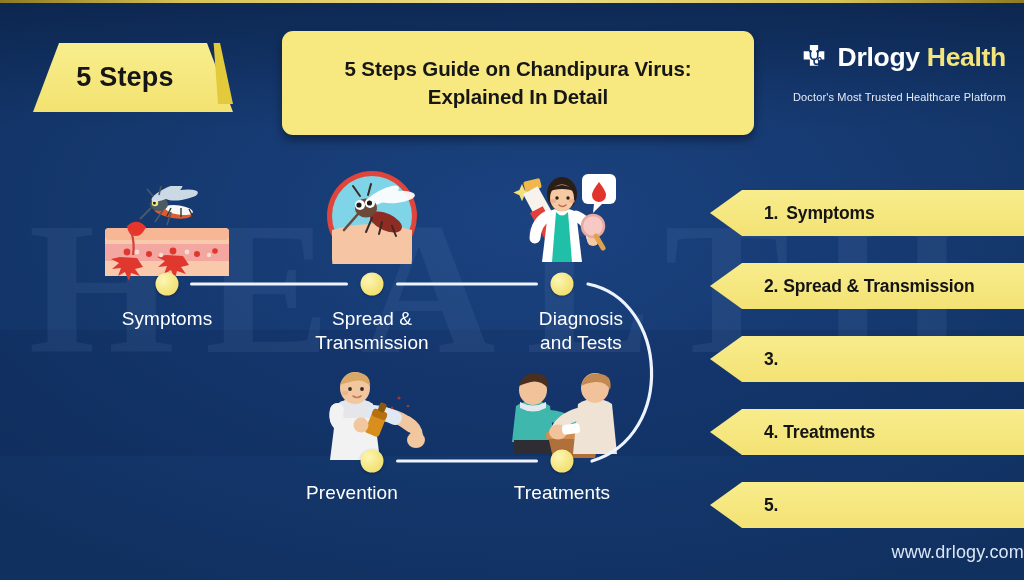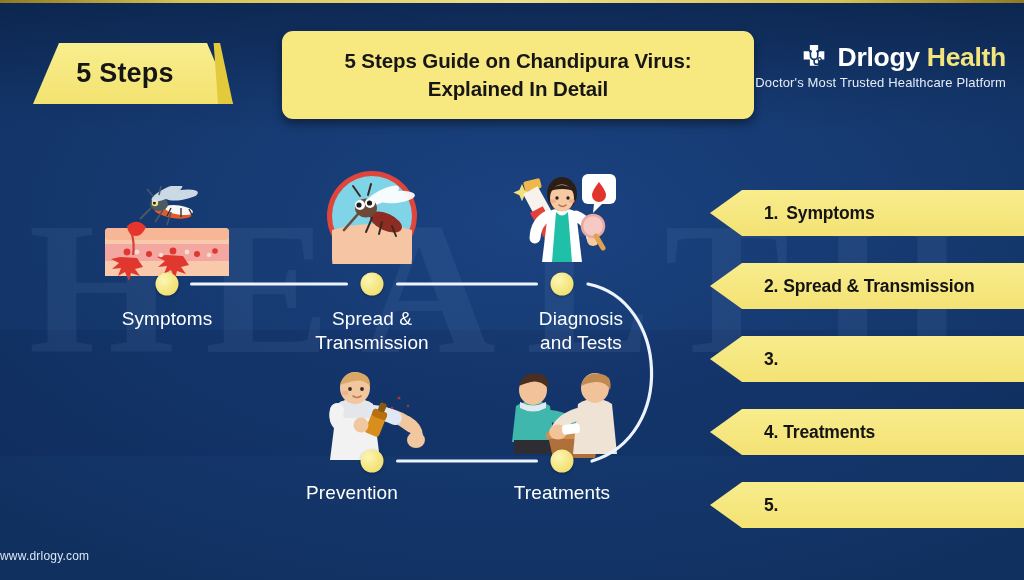--- a/index.html
+++ b/index.html
@@ -42,21 +42,21 @@
   }
   .wm-band {
     position:absolute; left:0; top:330px; width:1024px; height:126px;
     background:rgba(10,34,72,.16);
     z-index:2;
   }
 
   
   .badge5 {
     position:absolute; left:33px; top:43px;
-    width:200px; height:61px;
+    width:200px; height:69px;
     z-index:20;
   }
   .badge5 .tri-body {
     position:absolute; inset:0;
     background:linear-gradient(180deg,#f8ee8e 0%,#f3e270 100%);
     clip-path:polygon(13% 0, 87% 0, 100% 100%, 0% 100%);
     filter:drop-shadow(0 3px 5px rgba(0,0,0,.38));
   }
   .badge5 .tri-fold {
     position:absolute; right:0; top:0; width:34px; height:61px;
@@ -66,21 +66,21 @@
   .badge5 .badge-label {
     position:absolute; inset:0;
     display:flex; align-items:center; justify-content:center;
     padding-right:16px;
     font-size:27px; font-weight:700; color:#151515;
     letter-spacing:.2px;
   }
 
   .title-card {
     position:absolute; left:282px; top:31px;
-    width:472px; height:88px;
+    width:472px; height:104px;
     background:#f7e87f;
     border-radius:11px;
     box-shadow:0 5px 10px rgba(0,0,0,.40);
     display:flex; align-items:center; justify-content:center;
     z-index:20;
   }
   .title-card .title-text {
     font-size:20.5px; font-weight:700; color:#161616;
     text-align:center; line-height:1.38; padding:0 22px;
     letter-spacing:-.1px;
@@ -90,21 +90,21 @@
     position:absolute; right:18px; top:42px; width:252px;
     z-index:20; text-align:right;
   }
   .logo-row {
     display:flex; align-items:center; justify-content:flex-end; gap:9px;
   }
   .logo-mark { width:30px; height:30px; flex:0 0 30px; }
   .logo-word { font-size:26.5px; font-weight:700; color:#ffffff; letter-spacing:-.3px; }
   .logo-word .hl { color:#f4e47c; }
   .logo-tag {
-    margin-top:2px; font-size:13px; color:#e6ecf7; letter-spacing:.15px;
+    margin-top:18px; font-size:11px; color:#e6ecf7; letter-spacing:.15px;
   }
 
   
   #flow { position:absolute; left:0; top:0; width:712px; height:580px; z-index:10; }
   .node-dot {
     position:absolute; width:23px; height:23px; border-radius:50%;
     background:radial-gradient(circle at 35% 32%, #fdf6b4 0%, #f4e57f 55%, #ecd965 100%);
     box-shadow:0 1px 3px rgba(0,0,0,.3);
     transform:translate(-50%,-50%);
     z-index:14;
@@ -135,21 +135,21 @@
     padding-left:54px;
   }
   .step-arrow .sl-text {
     font-size:17.5px; font-weight:700; color:#141414; letter-spacing:-.15px;
     white-space:nowrap;
   }
 
   
   .footer-url {
     position:absolute; left:0; bottom:17px; width:1024px;
-    text-align:left; color:#dce6f6; font-size:12px;
+    text-align:right; color:#dce6f6; font-size:18px;
     letter-spacing:.2px; z-index:20;
   }
 </style>
 </head>
 <body>
 
 <div id="canvas">
 
   <div class="wm-band"></div>
   <div class="watermark">HEALTH</div>

